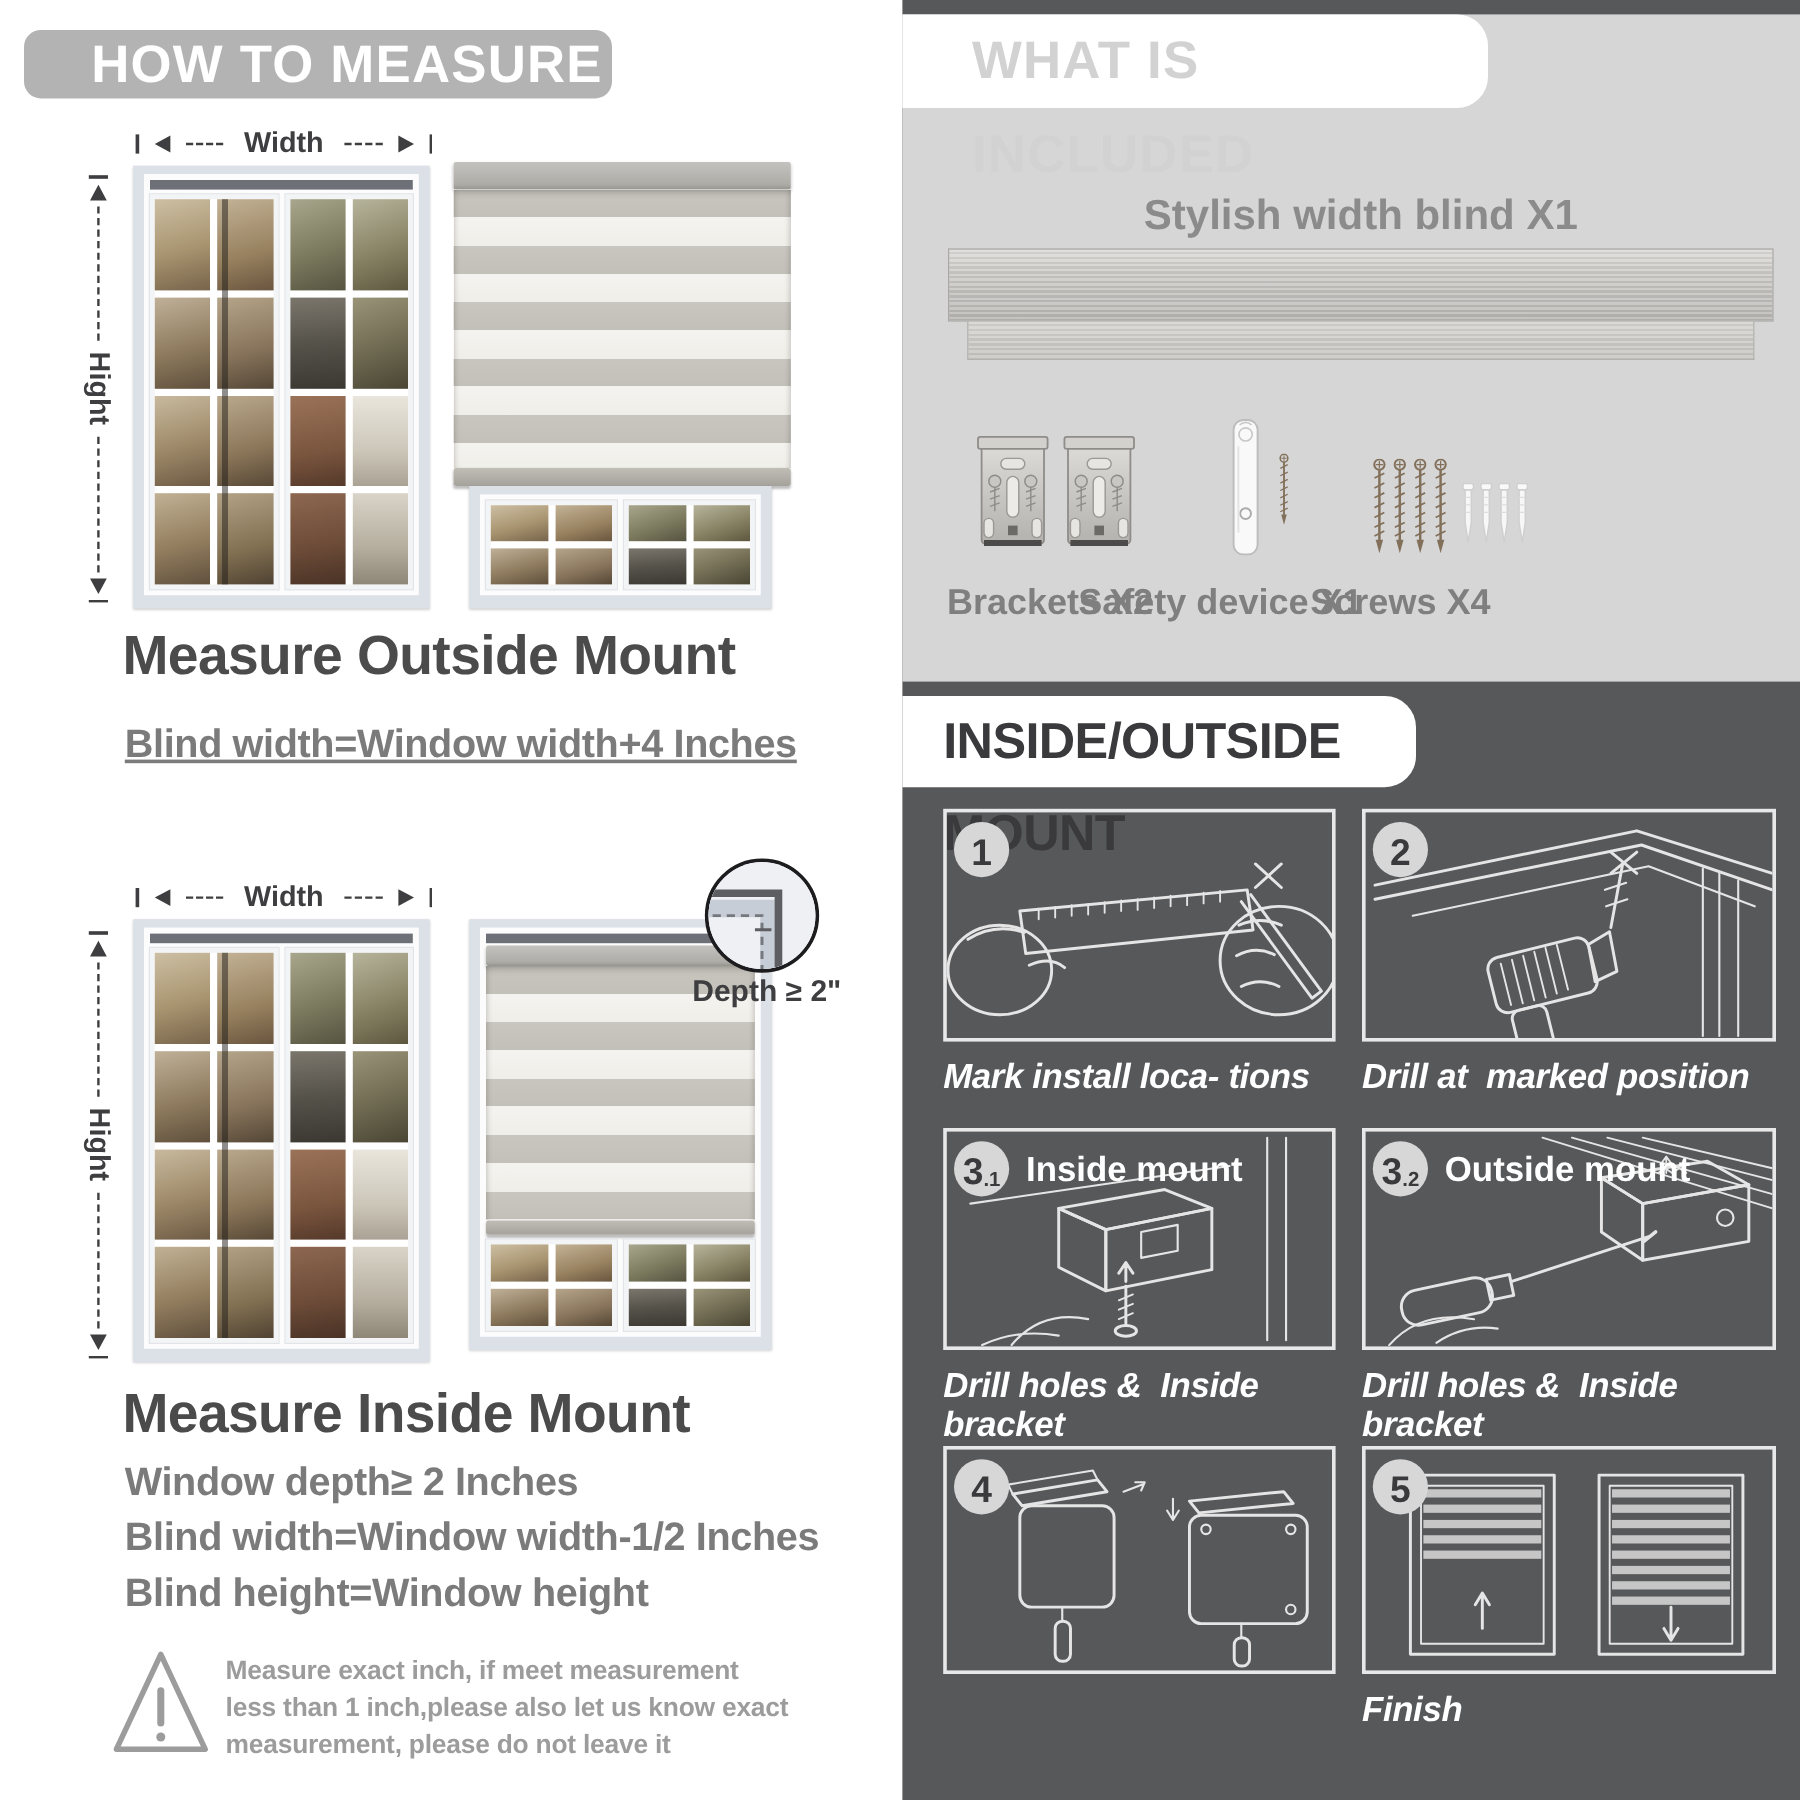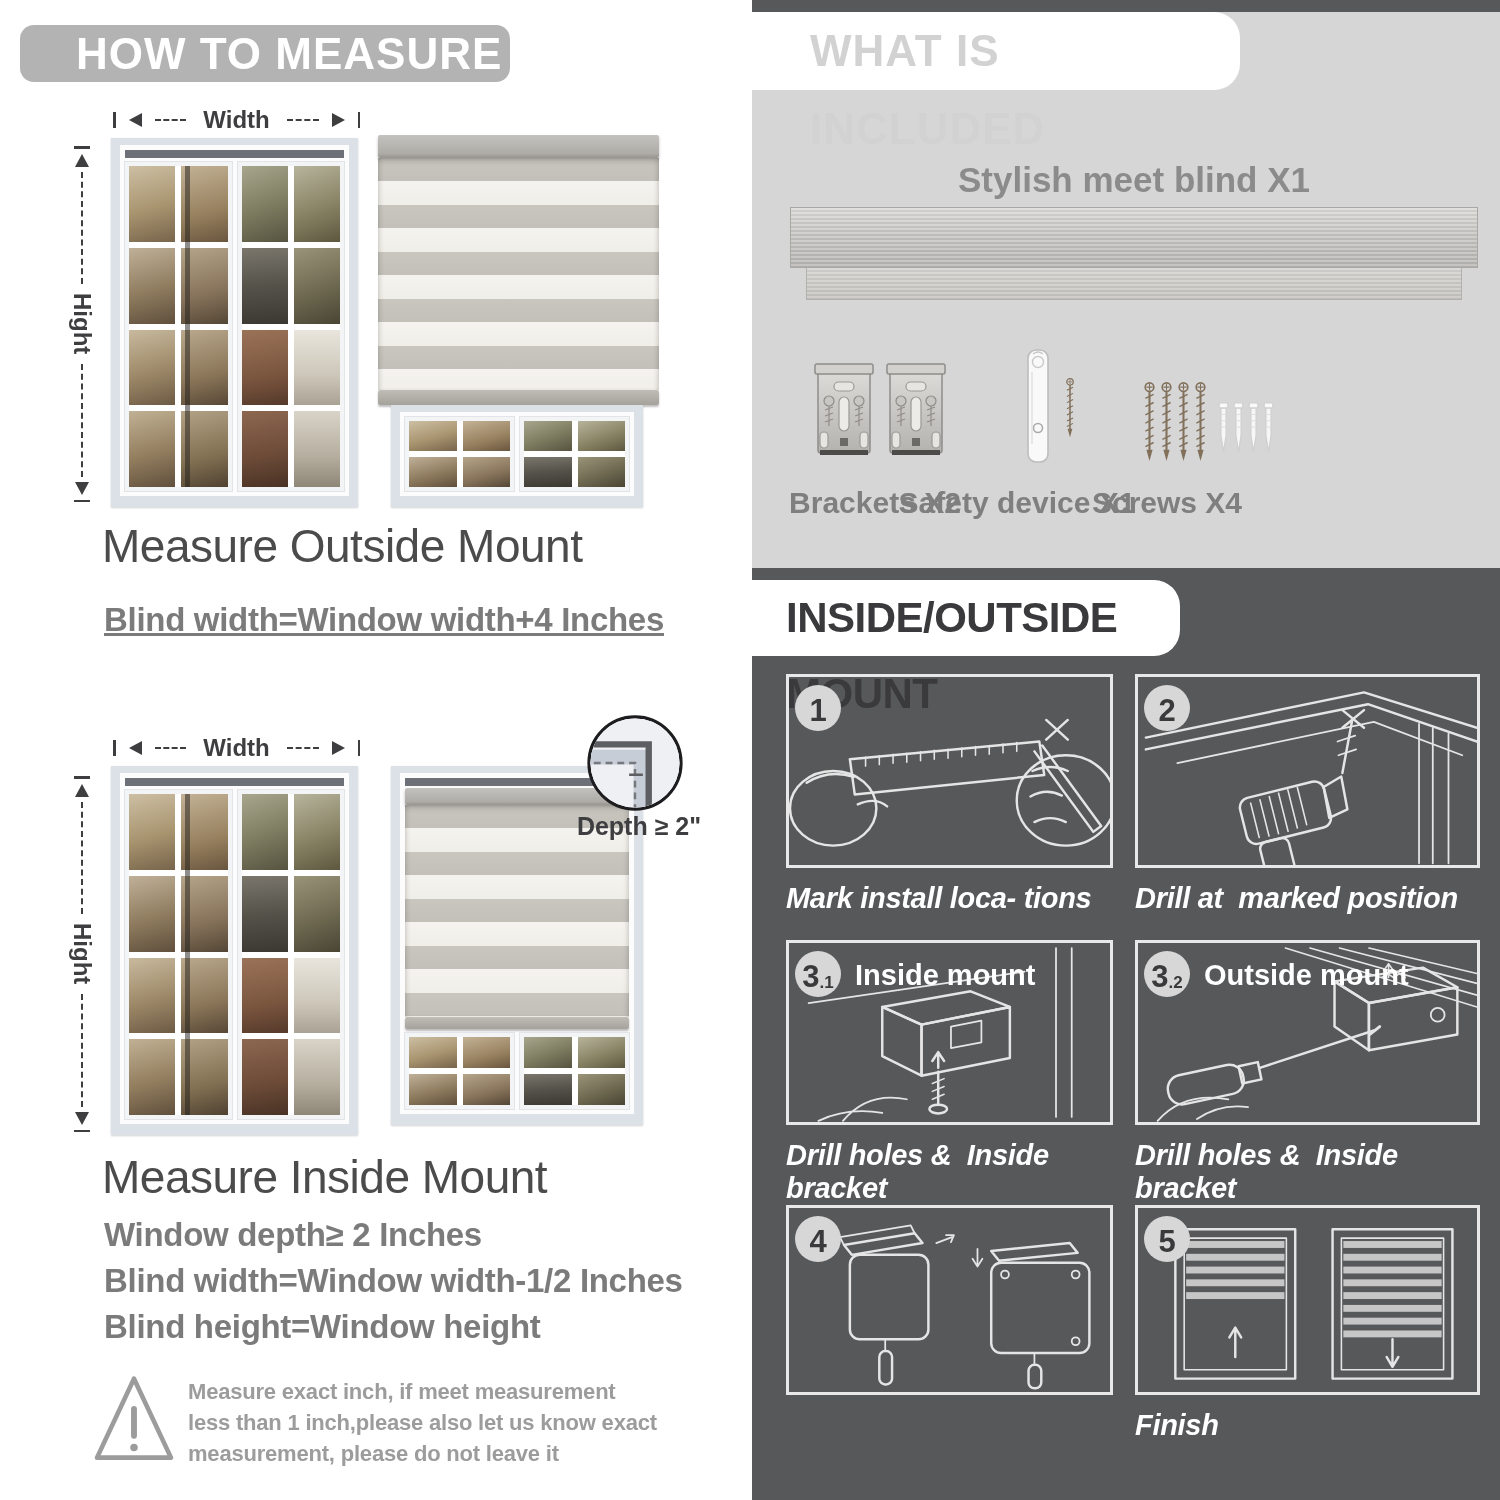--- a/index.html
+++ b/index.html
@@ -3,21 +3,21 @@
 <meta charset="utf-8">
 <style>
   html,body{margin:0;padding:0;background:#ffffff;}
   #canvas{position:relative;width:1500px;height:1500px;background:#ffffff;overflow:hidden;
           font-family:"Liberation Sans", sans-serif;}
   .abs{position:absolute;box-sizing:border-box;}
 
   
   #how-header{left:20px;top:25px;width:490px;height:57px;background:#b3b3b3;border-radius:14px;
     color:#fff;font-size:44px;font-weight:bold;letter-spacing:1px;line-height:57px;padding-left:56px;}
-  .sec-title{color:#4b4b4b;font-size:46px;font-weight:normal;letter-spacing:-0.5px;}
+  .sec-title{color:#4b4b4b;font-size:46px;font-weight:bold;letter-spacing:-0.5px;}
   .sec-line{color:#7b7b7b;font-size:33px;font-weight:bold;letter-spacing:-0.3px;}
 
   
   .dim-h{display:flex;align-items:center;gap:13px;color:#3e3e40;}
   .dim-h .lbl{font-size:24px;font-weight:bold;padding:0 4px;}
   .dash-h{flex:1;border-top:2.5px dashed #3e3e40;height:0;}
   .tick-v{width:2.5px;height:16px;background:#3e3e40;}
   .ah-l{width:0;height:0;border-top:7px solid transparent;border-bottom:7px solid transparent;border-right:13px solid #3e3e40;}
   .ah-r{width:0;height:0;border-top:7px solid transparent;border-bottom:7px solid transparent;border-left:13px solid #3e3e40;}
   .dim-v{display:flex;flex-direction:column;align-items:center;gap:5px;color:#3e3e40;}
@@ -278,21 +278,21 @@
     <path d="M50 8 L94 102 L6 102 Z" fill="none" stroke="#9c9c9c" stroke-width="5.5" stroke-linejoin="round"></path>
     <path d="M50 44 L50 76" stroke="#9c9c9c" stroke-width="7" stroke-linecap="round"></path>
     <circle cx="50" cy="90" r="4.5" fill="#9c9c9c"></circle>
   </svg>
   <div id="warn-text" class="abs" style="left:188px;top:1376px;width:470px;">Measure exact inch, if meet measurement less than 1 inch,please also let us know exact measurement, please do not leave it</div>
 
   <div id="right-col" class="abs">
 
     <div id="included-panel" class="abs">
       <div id="included-badge" class="abs">WHAT IS INCLUDED</div>
-      <div id="blind-name" class="abs">Stylish meet blind X1</div>
+      <div id="blind-name" class="abs">Stylish width blind X1</div>
       <div id="headrail-top" class="abs"></div>
       <div id="headrail-bot" class="abs"></div>
 
       <svg class="abs" style="left:60px;top:348px;" width="136" height="100" viewBox="0 0 136 100">
         <defs>
           <linearGradient id="met" x1="0" y1="0" x2="0" y2="1">
             <stop offset="0" stop-color="#dedcd8"></stop>
               <stop offset="1" stop-color="#b4b2ae"></stop>
           </linearGradient>
           <symbol id="bracket-sym" viewBox="0 0 62 100">

